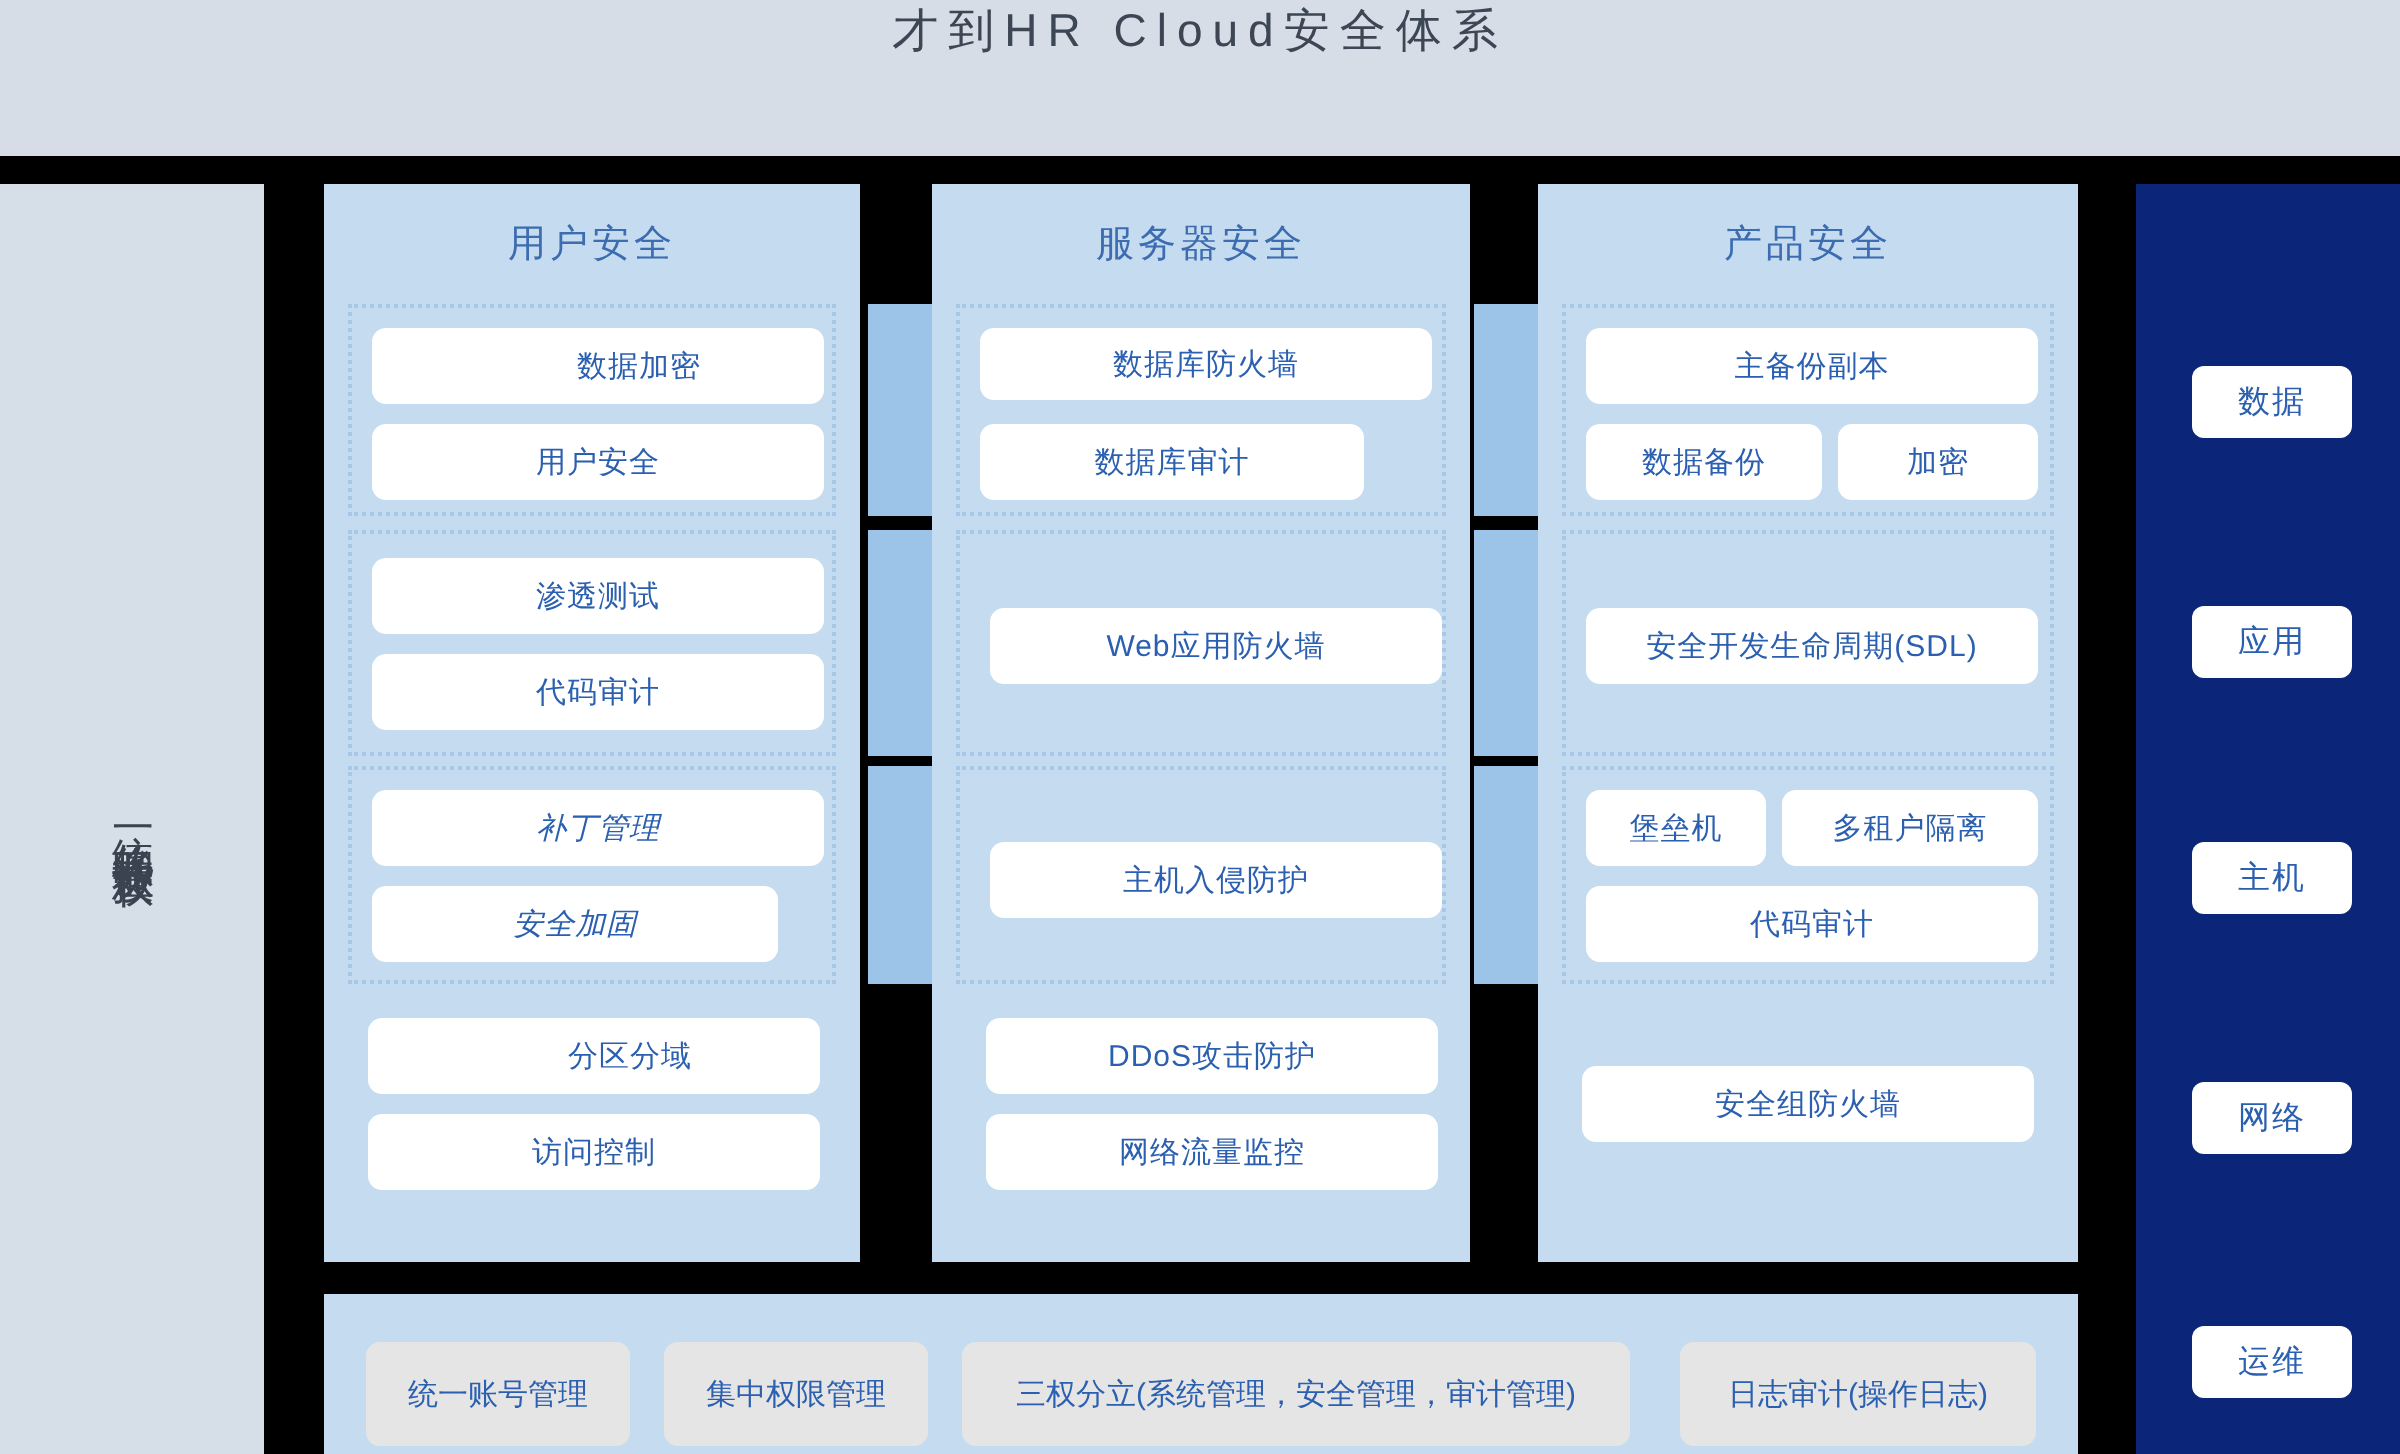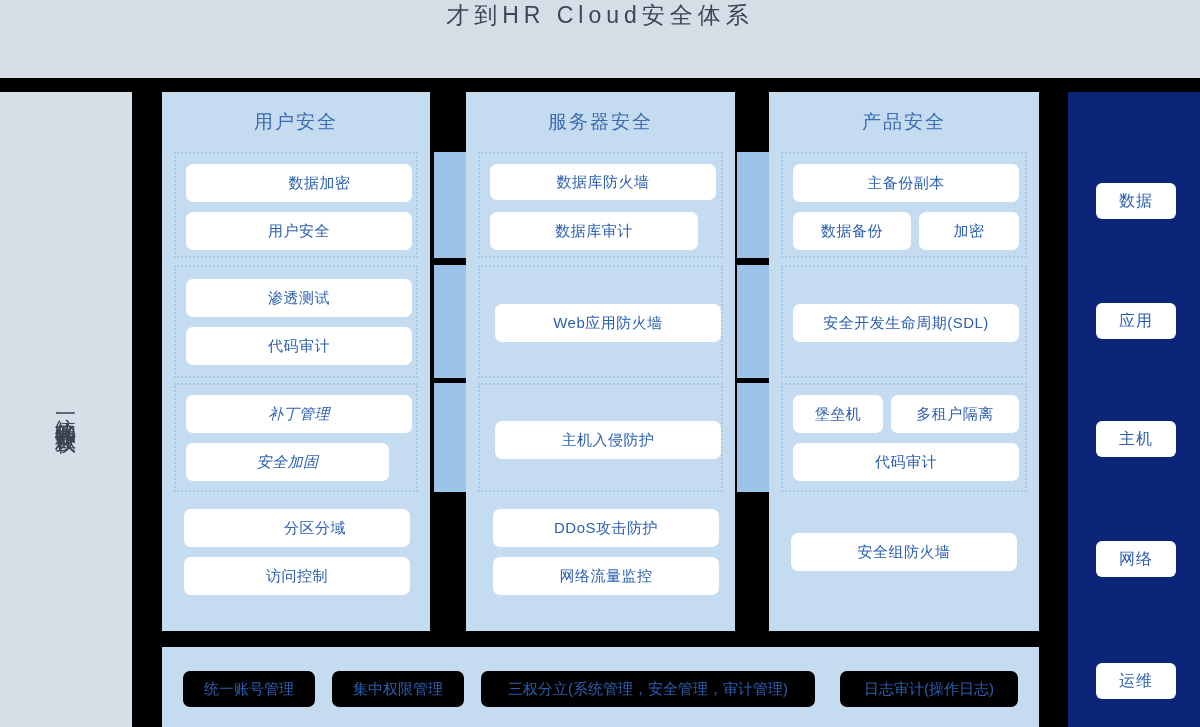--- a/index.html
+++ b/index.html
@@ -76,22 +76,22 @@
     font-size: 15px; color: #2b5fb0; letter-spacing: 0.5px;
     white-space: nowrap;
   }
 
   
   .bottom-bar {
     position: absolute; left: 162px; top: 647px; width: 877px; height: 80px;
     background: #c5dcf0;
   }
   .bottom-chip {
-    position: absolute; top: 24px; height: 36px;
-    background: #000000; border-radius: 7px;
+    position: absolute; top: 24px; height: 52px;
+    background: #e5e5e5; border-radius: 7px;
     display: flex; align-items: center; justify-content: center;
     font-size: 15px; color: #2b5fb0; white-space: nowrap;
   }
 </style>
 </head>
 <body>
 
 <div id="root">
 
   <div class="header">
@@ -128,21 +128,21 @@
         </div>
         <div class="band plain" style="top: 410px; height: 120px;">
           <div class="cell" style="left: 10px; top: 7px; width: 226px; height: 38px; padding-left: 36px;">分区分域</div>
           <div class="cell" style="left: 10px; top: 55px; width: 226px; height: 38px;">访问控制</div>
         </div>
       </div>
       <div class="col col-2">
         <div class="col-title">服务器安全</div>
         <div class="band" style="top: 60px; height: 106px;">
           <div class="cell" style="left: 10px; top: 10px; width: 226px; height: 36px;">数据库防火墙</div>
-          <div class="cell" style="left: 10px; top: 58px; width: 208px; height: 38px;">数据库审计</div>
+          <div class="cell" style="left: 10px; top: 58px; width: 192px; height: 38px;">数据库审计</div>
         </div>
         <div class="band" style="top: 173px; height: 113px;">
           <div class="cell" style="left: 15px; top: 37px; width: 226px; height: 38px;">Web应用防火墙</div>
         </div>
         <div class="band" style="top: 291px; height: 109px;">
           <div class="cell" style="left: 15px; top: 36px; width: 226px; height: 38px;">主机入侵防护</div>
         </div>
         <div class="band plain" style="top: 410px; height: 120px;">
           <div class="cell" style="left: 15px; top: 7px; width: 226px; height: 38px;">DDoS攻击防护</div>
           <div class="cell" style="left: 15px; top: 55px; width: 226px; height: 38px;">网络流量监控</div>

